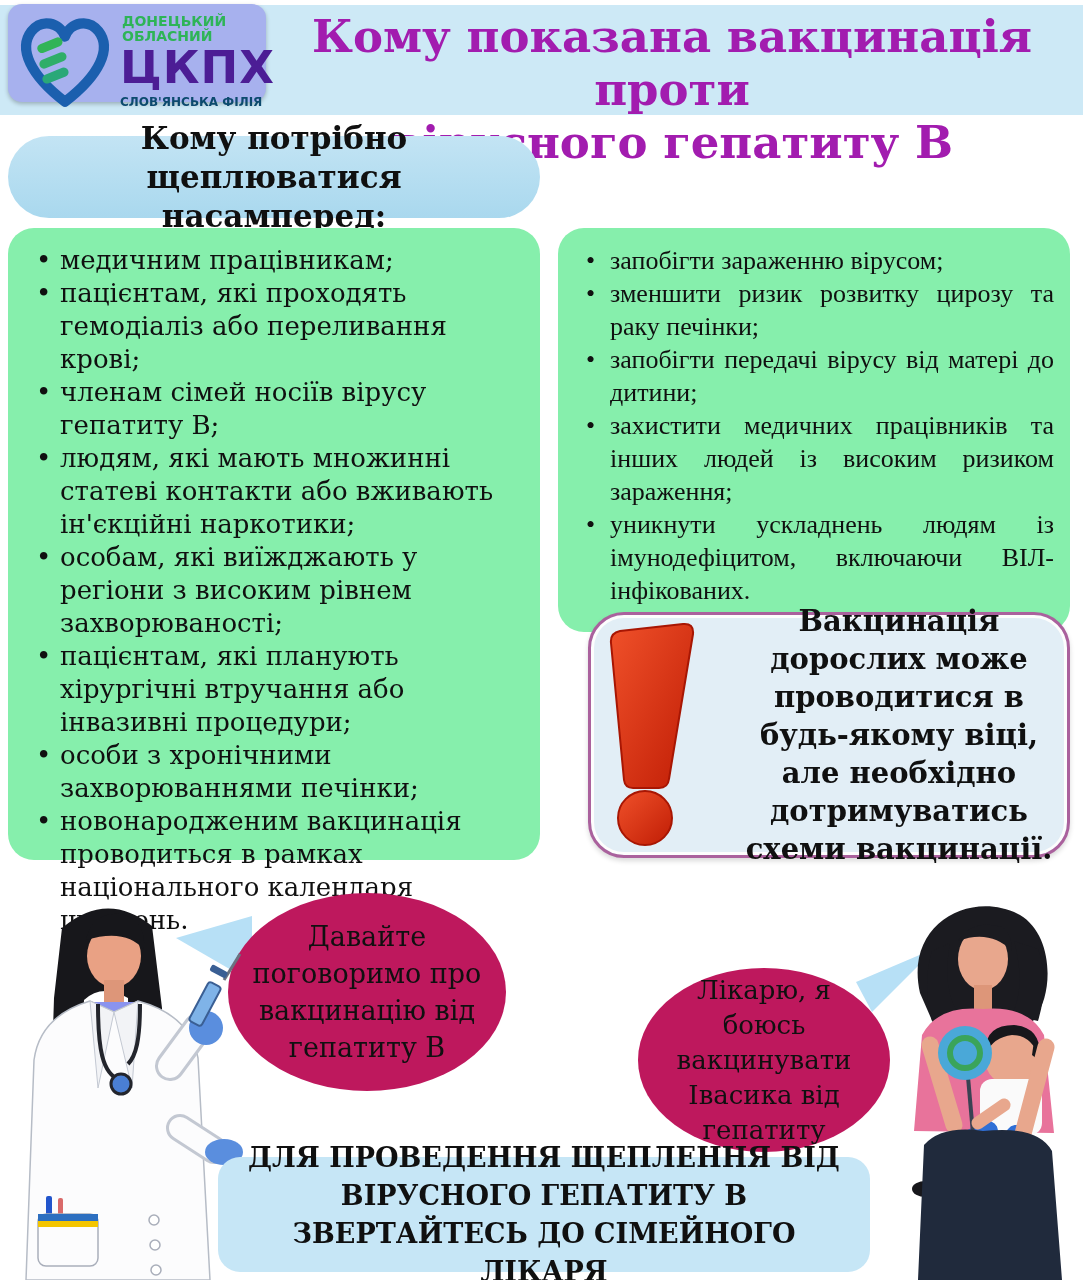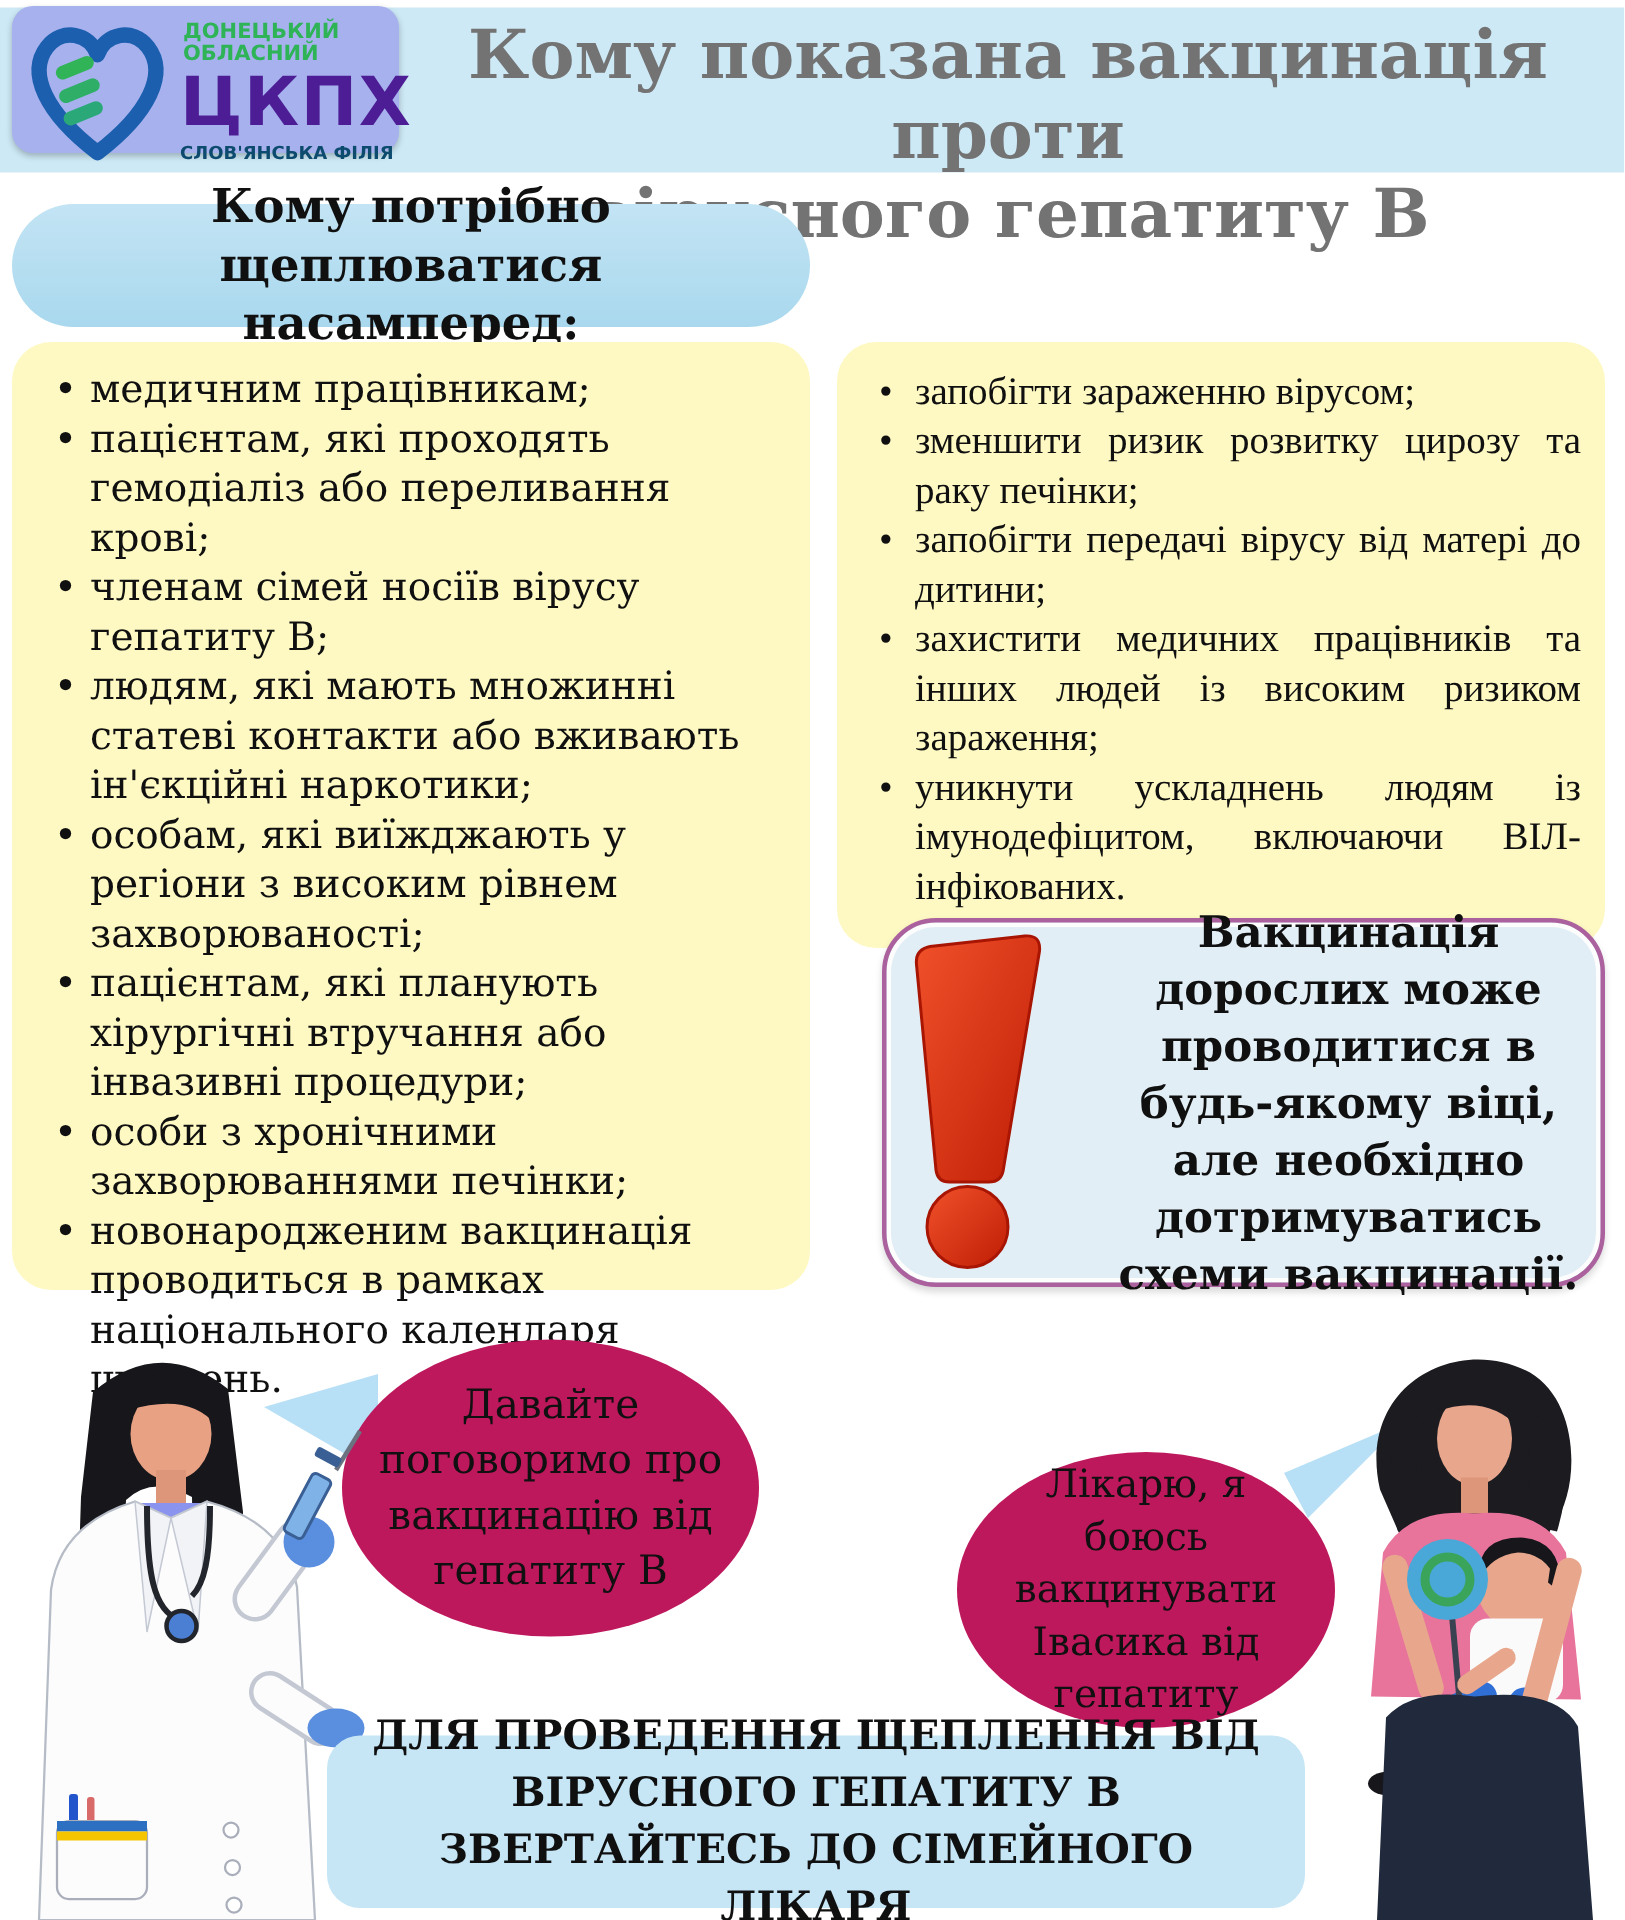--- a/index.html
+++ b/index.html
@@ -2,42 +2,42 @@
 <html><head>
 <meta charset="utf-8">
 <style>
   html,body{margin:0;padding:0;background:#ffffff;}
   #poster{position:relative;width:1083px;height:1280px;background:#ffffff;overflow:hidden;
           font-family:"DejaVu Serif","Liberation Serif",serif;color:#101010;}
 
   
   .band{position:absolute;left:0;top:5px;width:1083px;height:110px;background:#cde9f6;}
   .title{position:absolute;left:266px;top:10px;width:812px;text-align:center;
-         font-size:45px;line-height:53px;font-weight:bold;color:#737373;}
+         font-size:45px;line-height:53px;font-weight:bold;color:#a21caf;}
 
   
   .logo-card{position:absolute;left:8px;top:4px;width:258px;height:98px;background:#a7b1ee;
              border-radius:14px;box-shadow:0 2px 4px rgba(0,0,0,.25);}
   .logo-heart{position:absolute;left:6px;top:6px;width:102px;height:102px;}
   .logo-org{position:absolute;left:114px;top:10px;width:140px;color:#2eb457;font-weight:bold;
             font-family:"DejaVu Sans","Liberation Sans",sans-serif;font-size:14px;line-height:15px;}
   .logo-acronym{position:absolute;left:112px;top:40px;width:146px;color:#4c1d95;font-weight:bold;
             font-family:"DejaVu Sans","Liberation Sans",sans-serif;font-size:45px;line-height:48px;letter-spacing:1px;}
   .logo-branch{position:absolute;left:112px;top:92px;width:150px;color:#0c4a6e;font-weight:bold;
             font-family:"DejaVu Sans","Liberation Sans",sans-serif;font-size:12px;line-height:13px;}
 
   
   .pill{position:absolute;height:82px;border-radius:41px;background:linear-gradient(#c3e4f4,#a9d8ee);
         display:flex;align-items:center;justify-content:center;text-align:center;
         font-size:31px;line-height:39px;font-weight:bold;padding:0 26px;box-sizing:border-box;}
   .pill-left{left:8px;top:136px;width:532px;}
   .pill-right{left:565px;top:136px;width:512px;}
 
   
-  .panel{position:absolute;background:#fef9c3;border-radius:26px;box-sizing:border-box;}
+  .panel{position:absolute;background:#86efac;border-radius:26px;box-sizing:border-box;}
   .panel-left{left:8px;top:228px;width:532px;height:632px;padding:16px 12px 0 24px;}
   .panel-right{left:558px;top:228px;width:512px;height:404px;padding:16px 16px 0 24px;font-family:Liberation Serif, serif;}
   .panel ul{margin:0;padding:0;list-style:none;}
   .panel li{position:relative;font-size:26px;line-height:33px;padding-left:28px;}
   .panel li::before{content:"•";position:absolute;left:4px;top:0;}
   .panel-right li{text-align:justify;}
 
   
   .warning{position:absolute;left:588px;top:612px;width:482px;height:246px;border-radius:36px;
            background:#e2eef6;border:3px solid #aa619d;box-shadow:inset 0 0 0 3px #fdfdfd,0 3px 5px rgba(0,0,0,.15);

